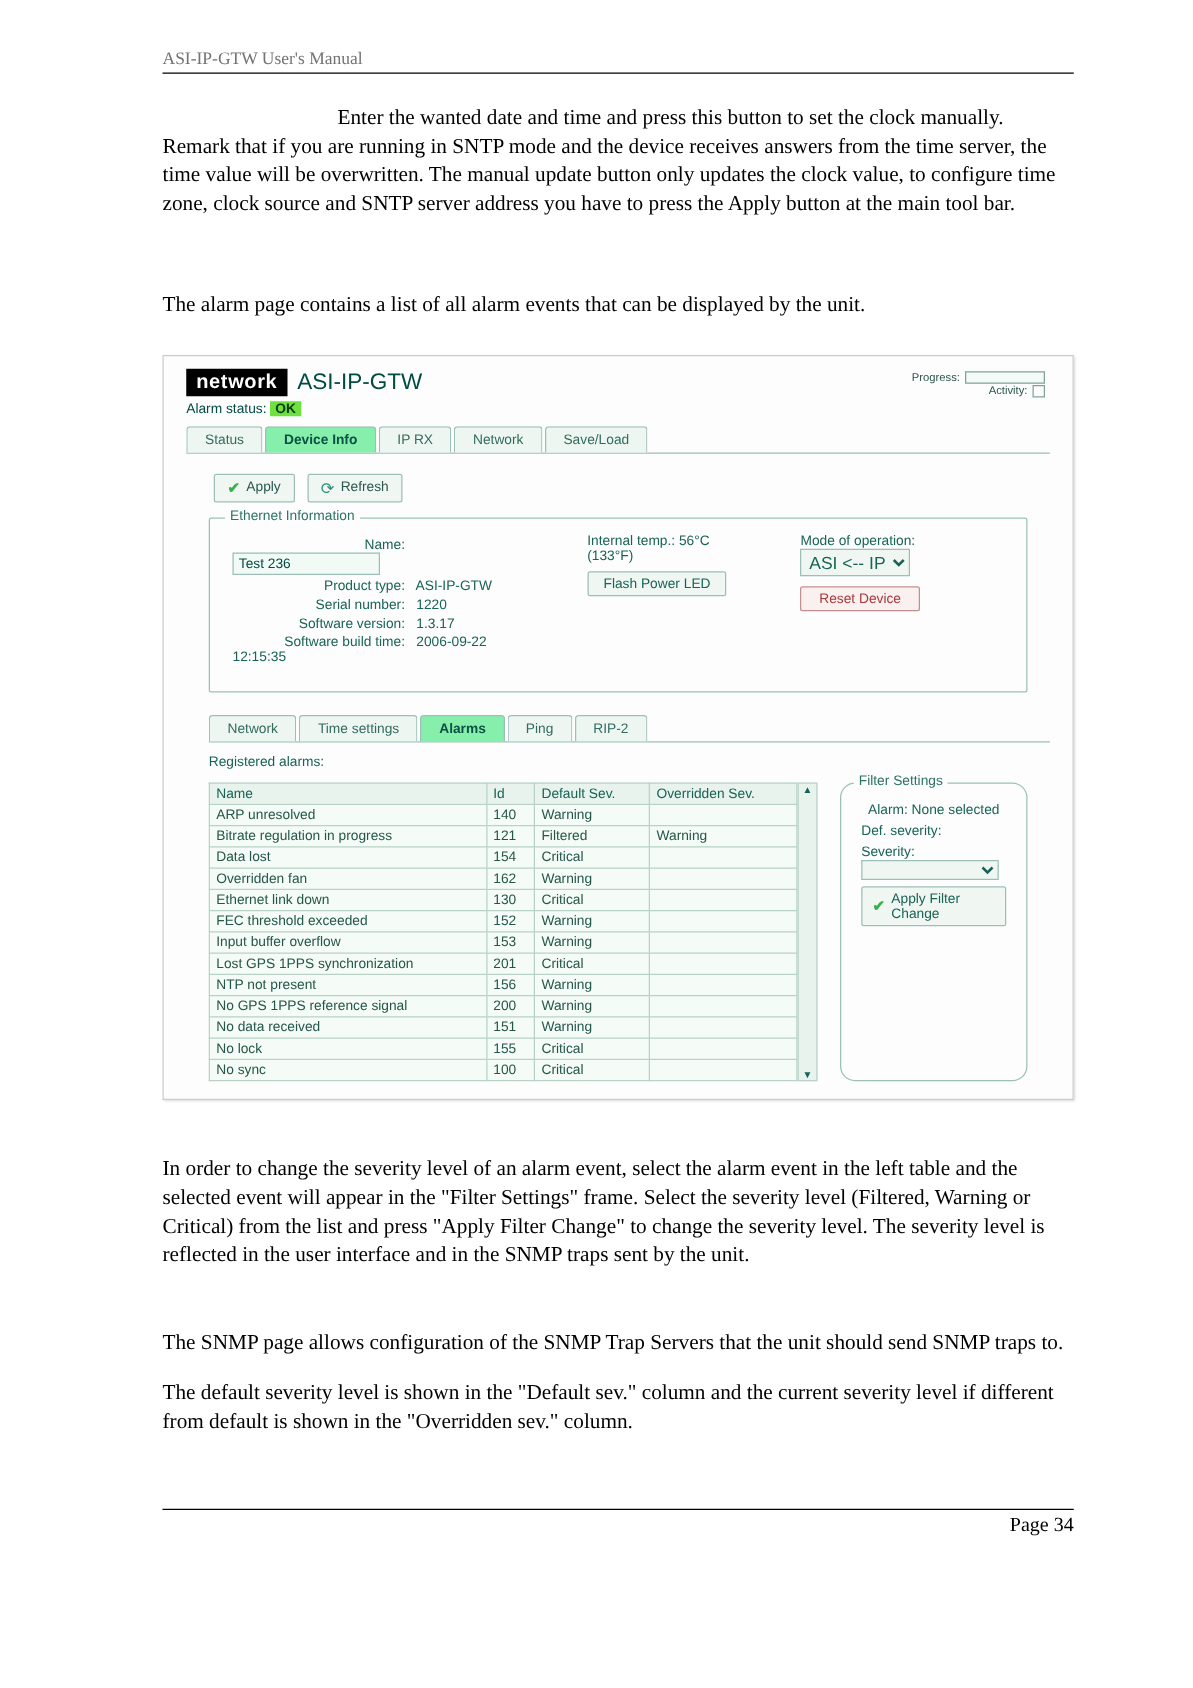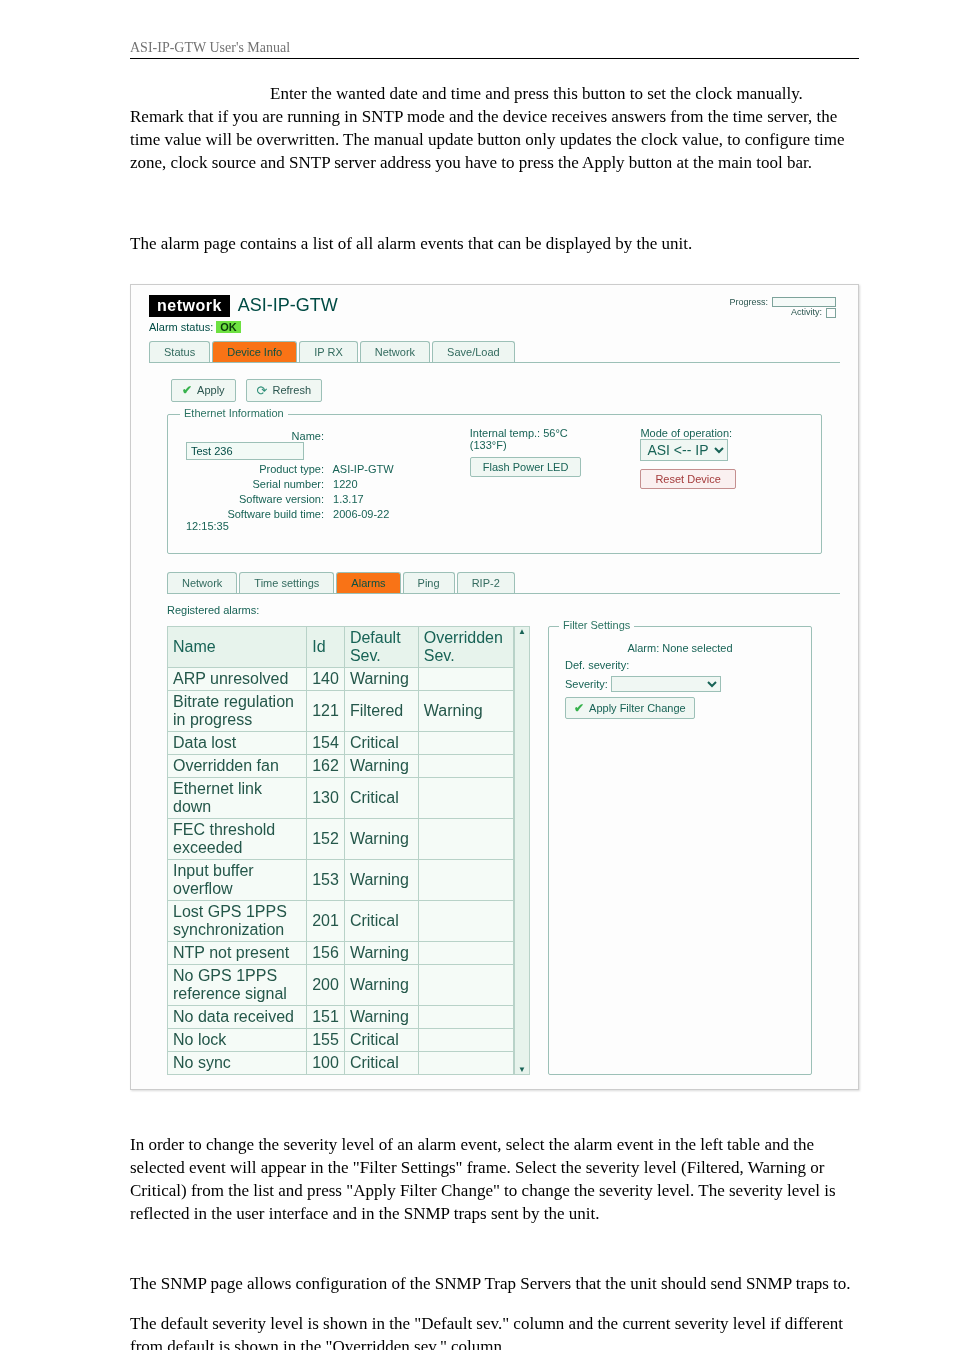--- a/index.html
+++ b/index.html
@@ -67,21 +67,21 @@
   .ok-badge { background:#6ee141; color:#0a3a0a; padding:0 4px; font-weight:bold;}
   .tabs, .mtabs {
     display:flex; margin-top:8px; border-bottom:1px solid #9cc0b7;
   }
   .tab, .mtab {
     padding:4px 14px; font-size:11px; color:#336b5f;
     border:1px solid #9cc0b7; border-bottom:none;
     background:#eef6f2; margin-right:2px;
     border-radius:3px 3px 0 0;
   }
-  .tab.sel, .mtab.sel { background:#f97316; color:#0b5142; font-weight:normal;}
+  .tab.sel, .mtab.sel { background:#86efac; color:#0b5142; font-weight:bold;}
   .toolbar {
     display:flex; gap:10px; margin:16px 0 12px 22px;
   }
   .btn {
     border:1px solid #9cc0b7; padding:3px 10px; font-size:11px;
     color:#2b564f; background:#f0f7f3; border-radius:2px;
     display:inline-flex; align-items:center; gap:5px;
   }
   .chk { color:#37b24d; font-weight:bold; font-size:12px;}
   .rfr { color:#2f8f79; font-size:13px;}
@@ -114,33 +114,33 @@
   .resetbtn {
     border:1px solid #c48f8f; color:#a43b3b; background:#faf0f0;
     padding:3px 14px; font-size:11px; border-radius:2px; margin-top:8px; display:inline-block;
   }
   .mtabs { margin-left:18px; margin-top:4px;}
   .lower {
     display:flex; gap:18px; margin:10px 18px 0 18px;
   }
   .regtitle { font-size:11px; color:#186356; margin:0 0 2px 18px;}
   table.alarms {
-    border-collapse:collapse; font-size:16px; color:#24574a; width:347px;
+    border-collapse:collapse; font-size:11px; color:#24574a; width:471px;
   }
   table.alarms th, table.alarms td {
     border:1px solid #b8d2c8; padding:2px 5px; text-align:left; background:#f5fbf7;
   }
   table.alarms th { background:#e7f3ec; font-weight:normal; color:#186356;}
   .scroll-dummy {
     width:14px; background:#e7f3ec; border:1px solid #b8d2c8;
     display:flex; flex-direction:column; justify-content:space-between; align-items:center;
     font-size:8px; color:#186356;
   }
   .filterbox {
-    border:1px solid #9cc0b7; border-radius:2px; padding:10px 16px 14px 16px;
+    border:1px solid #9cc0b7; border-radius:12px; padding:10px 16px 14px 16px;
     position:relative; width:230px;
   }
   .filterbox .legend {
     position:absolute; top:-8px; left:10px; background:#fdfdfd;
     font-size:11px; color:#2b7362; padding:0 4px;
   }
   .filterbox .row { font-size:11px; color:#186356; margin:5px 0;}
   .filterbox select {
     border:1px solid #9cc0b7; font-size:11px; width:110px; background:#f0f7f3;
     color:#186356;

